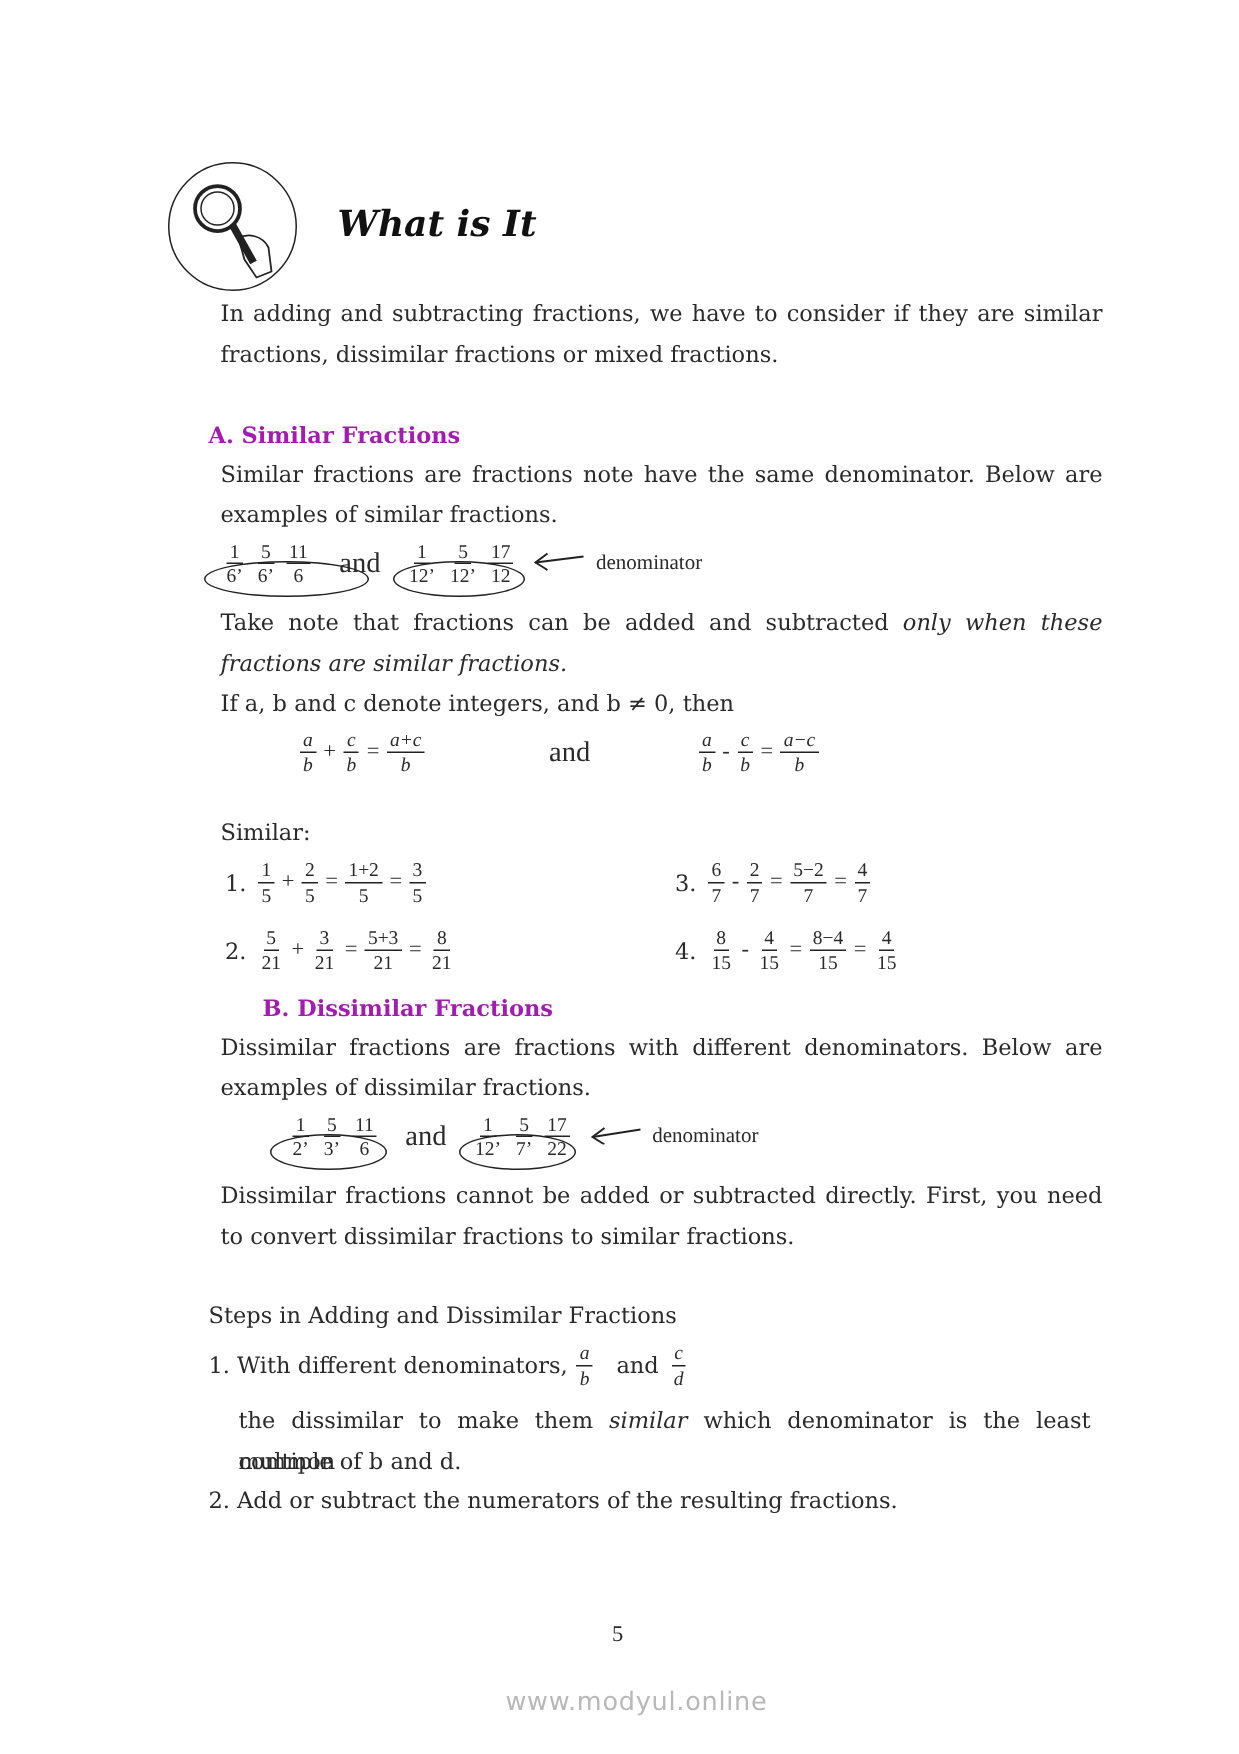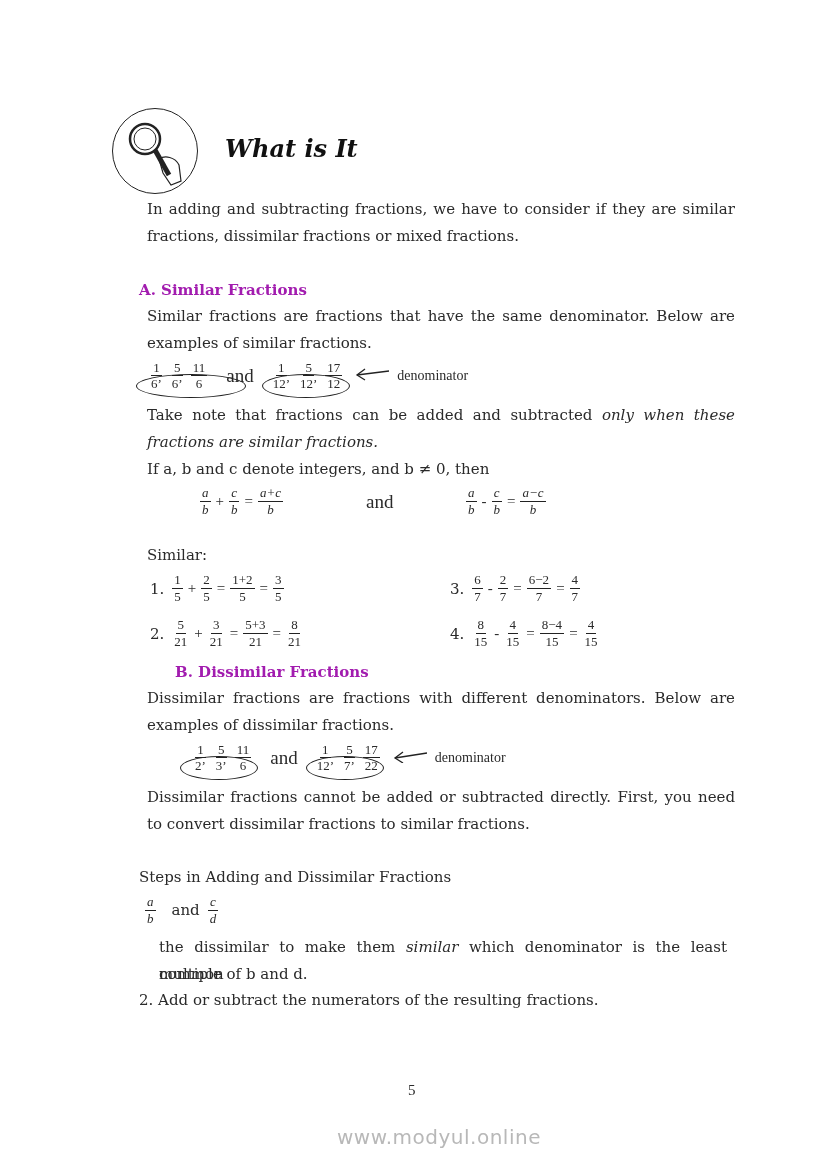--- a/index.html
+++ b/index.html
@@ -21,41 +21,41 @@
   .ellipse { position: absolute; border: 1.2px solid #222; border-radius: 50%; }
   .ex-row { position: absolute; display: flex; align-items: center; }
   .ex-frac-group { display: flex; align-items: center; }
   .ex-frac { display: inline-flex; flex-direction: column; align-items: center; font-family: "Liberation Serif", serif; font-size: 13px; line-height: 15px; margin: 0 3px; }
   .ex-frac .n { border-bottom: 1.2px solid #222; padding: 0 2px; }
   .ex-frac .d { padding: 0 2px; }
   .and-big { font-size: 19px; margin: 0 10px; font-family: "Liberation Serif", serif; }
   .denom-label { font-size: 14px; font-family: "Liberation Serif", serif; }
   .arrow { display: inline-block; margin: 0 6px; }
   .page-number { position: absolute; left: 408px; top: 1082px; font-size: 15px; font-family: "Liberation Serif", serif; }
-  .watermark { position: absolute; left: 337px; top: 1125px; font-size: 20px; color: #b8b8b8; font-family: "DejaVu Sans", sans-serif; letter-spacing: 0.5px; }
+  .watermark { position: absolute; left: 337px; top: 1125px; font-size: 17px; color: #b8b8b8; font-family: "DejaVu Sans", sans-serif; letter-spacing: 0.5px; }
   .step { position: absolute; left: 139px; width: 588px; font-size: 15px; line-height: 27px; }
   .indent { padding-left: 20px; }
 </style>
 </head>
 <body>
 
 <div class="icon-circle">
   <svg width="84" height="84" viewBox="0 0 84 84">
     <circle cx="32" cy="30" r="15" fill="none" stroke="#222" stroke-width="2.5"></circle>
     <circle cx="32" cy="30" r="11" fill="none" stroke="#222" stroke-width="1"></circle>
     <line x1="42" y1="41" x2="56" y2="66" stroke="#222" stroke-width="5"></line>
     <path d="M46 50 C52 46, 62 48, 66 56 L68 72 L58 76 L50 64 Z" fill="none" stroke="#222" stroke-width="1.2"></path>
   </svg>
 </div>
 <div class="title">What is It</div>
 
 <div class="para" style="top:196px;">In adding and subtracting fractions, we have to consider if they are similar fractions, dissimilar fractions or mixed fractions.</div>
 
 <div class="heading" style="top:281px;">A. Similar Fractions</div>
-<div class="para" style="top:303px;">Similar fractions are fractions that have the same denominator.  Below are examples of similar fractions.</div>
+<div class="para" style="top:303px;">Similar fractions are fractions note have the same denominator.  Below are examples of similar fractions.</div>
 
 <div class="ex-row" style="left:140px; top:360px;">
   <div class="ex-frac-group" style="position:relative; padding:0 6px;">
     <div class="ellipse" style="left:-4px; top:14px; width:108px; height:22px;"></div>
     <span class="ex-frac">
         <span class="n">1</span>
         <span class="d"><span>6</span>’</span>
       </span>
     <span class="ex-frac">
         <span class="n">5</span>
@@ -182,21 +182,21 @@
       <span class="num">6</span>
       <span class="den">7</span>
     </span>
   <span class="op">-</span>
   <span class="frac">
       <span class="num">2</span>
       <span class="den">7</span>
     </span>
   <span class="op">=</span>
   <span class="frac">
-      <span class="num">6−2</span>
+      <span class="num">5−2</span>
       <span class="den">7</span>
     </span>
   <span class="op">=</span>
   <span class="frac">
       <span class="num">4</span>
       <span class="den">7</span>
     </span>
 </div>
 <div class="eq-row" style="left:450px; top:618px;">
   <span class="item-num">4.</span>
@@ -263,20 +263,21 @@
       </svg>
   </span>
   <span class="denom-label">denominator</span>
 </div>
 
 <div class="para" style="top:784px;">Dissimilar fractions cannot be added or subtracted directly. First, you need to convert dissimilar fractions to similar fractions.</div>
 
 <div class="step" style="top:864px;">Steps in Adding and Dissimilar Fractions</div>
 <div class="step" style="top:890px; display:flex; align-items:center; justify-content:space-between; height:40px;">
   <span style="display:flex; align-items:center;">
+    <span>1. With different denominators,</span>
     <span class="frac italic" style="margin-left:6px;">
         <span class="num">a</span>
         <span class="den">b</span>
       </span>
     <span style="margin:0 6px 0 14px;">and</span>
     <span class="frac italic">
         <span class="num">c</span>
         <span class="den">d</span>
       </span>
   </span>

